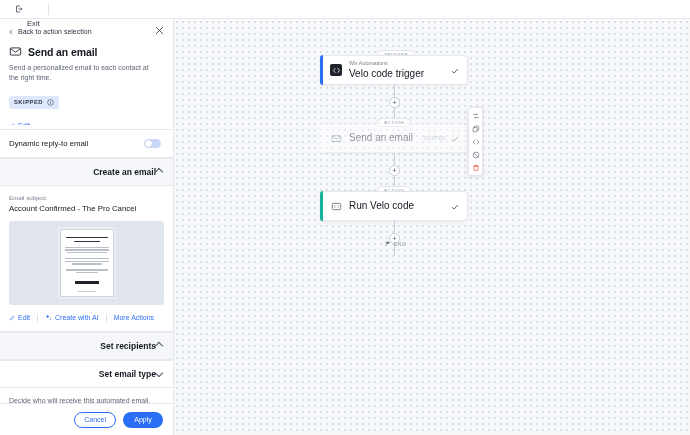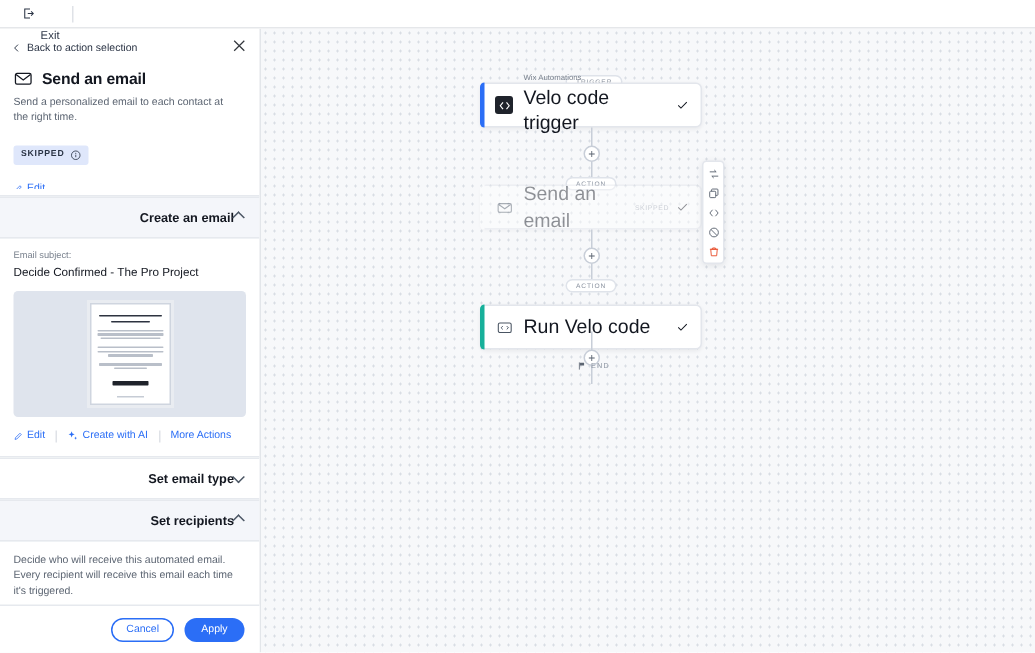--- a/index.html
+++ b/index.html
@@ -152,21 +152,21 @@
   .node .accent {
     position: absolute; left: -1px; top: -1px; bottom: -1px; width: 2.5px;
     border-radius: 4px 0 0 4px;
   }
   .node-icon {
     width: 12px; height: 12px; border-radius: 2px; flex: none;
     display: flex; align-items: center; justify-content: center;
   }
   .node-texts { display: flex; flex-direction: column; justify-content: center; gap: 0px; }
   .node-sub { font-size: 5.2px; color: #7a828e; line-height: 1.3; }
-  .node-title { font-size: 13px; color: #131720; line-height: 1.35; }
+  .node-title { font-size: 10px; color: #131720; line-height: 1.35; }
   .node-right { margin-left: auto; display: flex; align-items: center; gap: 5px; padding-right: 8px; }
   .node-skip { font-size: 4.6px; color: #9aa2ae; letter-spacing: .4px; }
   .check { color: #131720; }
   .node.faded { opacity: .45; }
 
   .pill {
     position: absolute; height: 9px; padding: 0 6px; border-radius: 5px;
     background: #ffffff; border: 1px solid #dfe3ea;
     display: flex; align-items: center; justify-content: center;
     font-size: 4.4px; letter-spacing: .6px; color: #8b93a0;
@@ -258,28 +258,34 @@
           <svg width="6" height="6" viewBox="0 0 16 16">
               <path d="M11.5 2.2l2.3 2.3-8 8-3 .7.7-3z" fill="none" stroke="#2b6ef6" stroke-width="1.4"></path>
             </svg>
         </span>
         <span>Edit</span>
       </span>
     </div>
 
     <div class="hr"></div>
 
+    <div class="toggle-row">
+      <span class="toggle-label">Dynamic reply-to email</span>
+      <div class="switch">
+          <div class="knob"></div>
+        </div>
+    </div>
 
     <div class="sec-head">
       <span class="sec-title">Create an email</span>
       <span class="chev"></span>
     </div>
 
     <div class="field-label">Email subject:</div>
-    <div class="field-value">Decide Confirmed - The Pro Project</div>
+    <div class="field-value">Account Confirmed - The Pro Cancel</div>
 
     <div class="preview-box">
       <div class="thumb">
         <div class="thumb-h1"></div>
         <div class="thumb-h2"></div>
         <div class="thumb-blk">
           <div class="thumb-line" style="width:44px"></div>
           <div class="thumb-line" style="width:44px"></div>
           <div class="thumb-line" style="width:40px"></div>
         </div>
@@ -315,28 +321,28 @@
             </svg>
         </span>
         <span>Create with AI</span>
       </span>
       <span class="vsep"></span>
       <span class="mini-link">
         <span>More Actions</span>
       </span>
     </div>
 
+    <div class="sec-head">
+      <span class="sec-title">Set recipients</span>
+      <span class="chev"></span>
+    </div>
+
     <div class="sec-head plain">
       <span class="sec-title">Set email type</span>
       <span class="chev down"></span>
-    </div>
-
-    <div class="sec-head">
-      <span class="sec-title">Set recipients</span>
-      <span class="chev"></span>
     </div>
 
     <div class="body-text">
       <span>Decide who will receive this automated email. Every recipient will receive this email each time it's triggered.</span>
       
     </div>
 
   </div>
 
   <div class="footer">
@@ -393,21 +399,21 @@
             </svg>
         </span>
       </div>
     </div>
 
     <div class="conn" style="left:220px; top:134px; height:14px;"></div>
     <div class="plus" style="left:215px; top:146px;">+</div>
     <div class="conn" style="left:220px; top:157px; height:11px;"></div>
 
     <div class="pill" style="left:203px; top:167px;">ACTION</div>
-    <div class="node" style="left:146px; top:184px;">
+    <div class="node" style="left:146px; top:172px;">
       <div class="accent" style="background:#17b09a"></div>
       <div class="node-icon">
         <svg width="11" height="11" viewBox="0 0 20 20">
             <rect x="2.2" y="4.2" width="15.6" height="11.6" rx="2" fill="none" stroke="#4a5563" stroke-width="1.3"></rect>
             <path d="M7.6 8L5.6 10l2 2M12.4 8l2 2-2 2" stroke="#4a5563" stroke-width="1.2" fill="none"></path>
           </svg>
       </div>
       <div class="node-texts">
         <span class="node-title">Run Velo code</span>
       </div>

